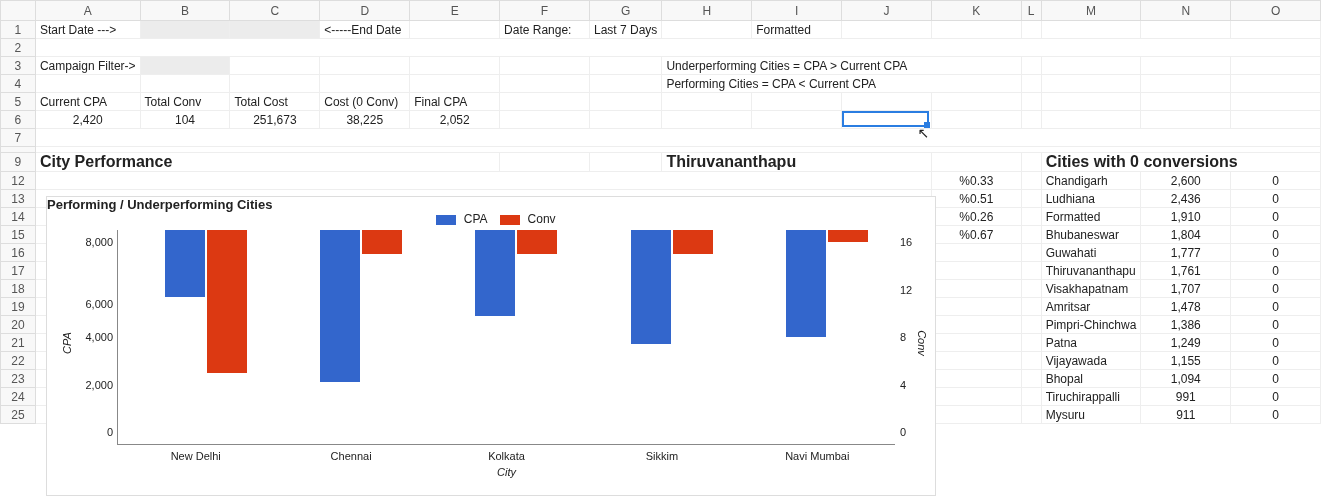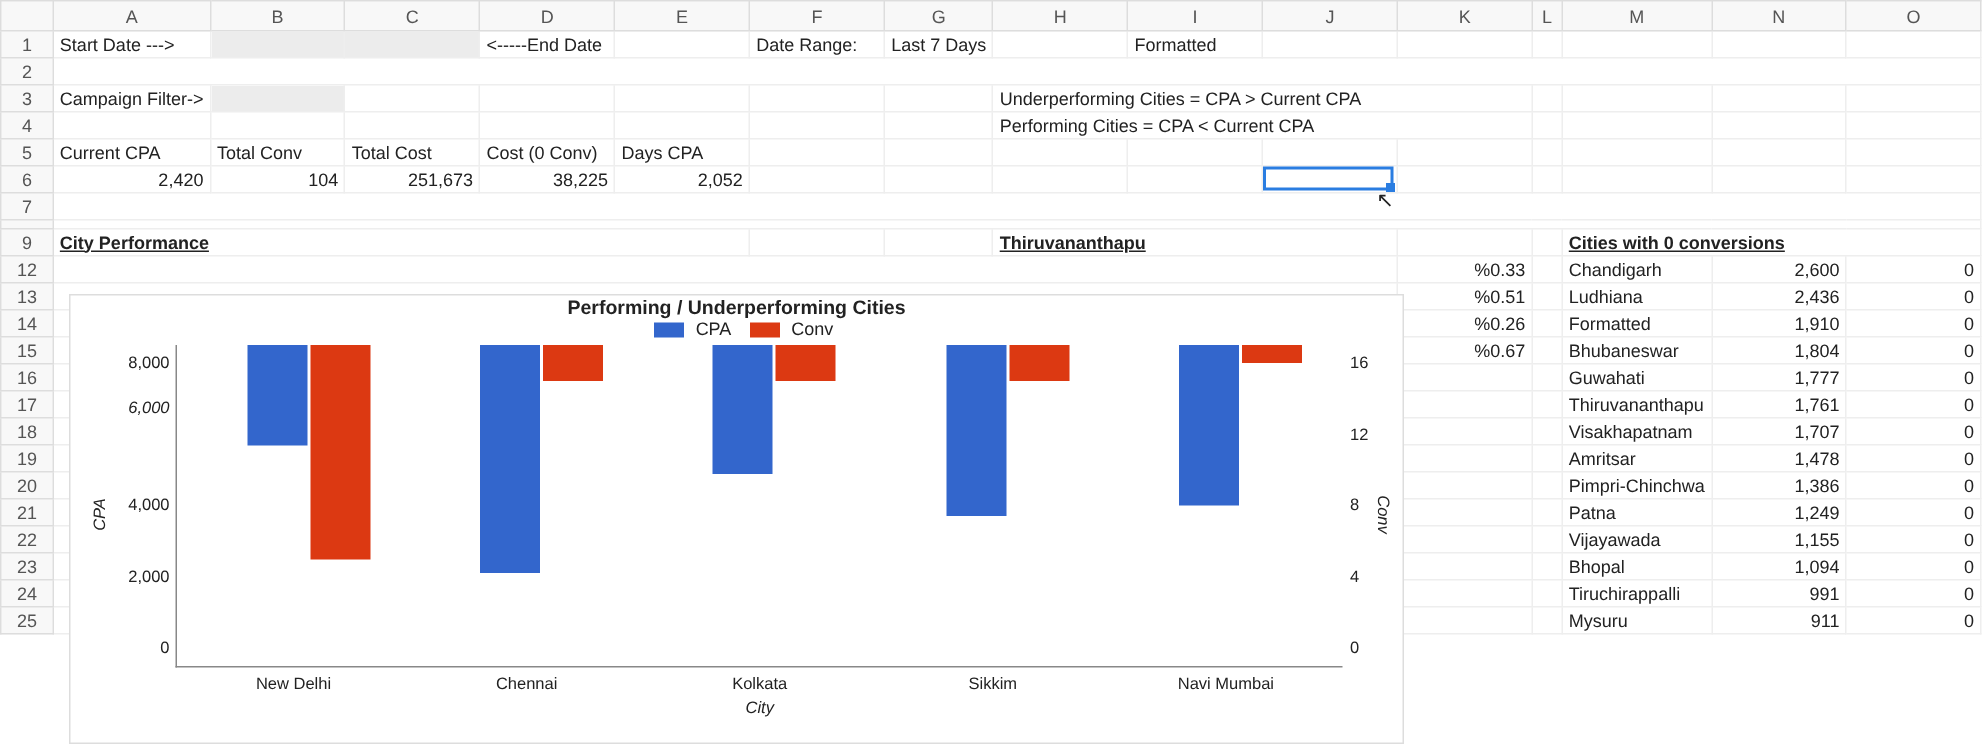--- a/index.html
+++ b/index.html
@@ -51,23 +51,23 @@
   }
   td.cell {
     border: 1px solid #eee;
     height: 18px;
     padding: 0 4px;
     vertical-align: middle;
     white-space: nowrap;
     overflow: hidden;
   }
   td.shaded { background: #ececec; }
-  td.right  { text-align: right; margin-left: 40px; }
+  td.right  { text-align: center; margin-left: 40px; }
   td.noclip { overflow: visible; }
-  .bold { font-weight: bold; font-size: 12px; text-decoration: underline; }
+  .bold { font-weight: bold; font-size: 16px; }
 
   .selection {
     position: absolute;
     border: 2px solid #2a7de1;
     pointer-events: none;
   }
   .sel-handle {
     position: absolute;
     width: 6px; height: 6px;
     background: #2a7de1;
@@ -78,21 +78,21 @@
     font-size: 14px;
     pointer-events: none;
   }
 
   
   .chart-box {
     position: absolute;
     background: #fff;
     border: 1px solid #ddd;
   }
-  .chart-title { text-align: center; font-weight: bold; font-size: 13px; }
+  .chart-title { font-weight: bold; font-size: 13px; }
   .legend { text-align: center; font-size: 12px; }
   .legend .sw { display:inline-block; width:20px; height:10px; margin:0 4px 0 10px; vertical-align:middle;}
   .sw-blue { background:#3366cc; }
   .sw-red  { background:#dc3912; }
 
   .plot { position: relative; margin: 4px 40px 0 70px; height: 215px; border-left:1px solid #888; border-bottom:1px solid #888; }
   .ytick { position:absolute; left:-50px; width:45px; text-align:right; font-size:11px; transform:translateY(-50%); }
   .y2tick{ position:absolute; right:-35px; width:30px; text-align:left; font-size:11px; transform:translateY(-50%); }
   .ylabel{ position:absolute; left:-62px; top:50%; transform:rotate(-90deg); font-style:italic; font-size:11px;}
   .y2label{position:absolute; right:-40px; top:50%; transform:rotate(90deg); font-style:italic; font-size:11px;}
@@ -200,21 +200,21 @@
     <td class="cell"></td>
     <td class="cell"></td>
   </tr>
 
   <tr>
     <td class="row-hdr">5</td>
     <td class="cell">Current CPA</td>
     <td class="cell">Total Conv</td>
     <td class="cell">Total Cost</td>
     <td class="cell">Cost (0 Conv)</td>
-    <td class="cell">Days CPA</td>
+    <td class="cell">Final CPA</td>
     <td class="cell"></td>
     <td class="cell"></td>
     <td class="cell"></td>
     <td class="cell"></td>
     <td class="cell"></td>
     <td class="cell"></td>
     <td class="cell"></td>
     <td class="cell"></td>
     <td class="cell"></td>
     <td class="cell"></td>
@@ -400,21 +400,21 @@
     <span class="sw sw-red"></span>
     <span>Conv</span>
   </div>
   <div class="plot" id="plot">
     <div class="ylabel">CPA</div>
     <div class="y2label">Conv</div>
     <div class="xlabel">City</div>
   <div class="ytick" style="bottom: 0px;">0</div>
       <div class="ytick" style="bottom: 47.5px;">2,000</div>
       <div class="ytick" style="bottom: 95px;">4,000</div>
-      <div class="ytick" style="bottom: 160px; font-style: italic;">6,000</div>
+      <div class="ytick" style="bottom: 128px;">6,000</div>
       <div class="ytick" style="bottom: 190px;">8,000</div>
       <div class="y2tick" style="bottom: 0px;">0</div>
       <div class="y2tick" style="bottom: 47.5px;">4</div>
       <div class="y2tick" style="bottom: 95px;">8</div>
       <div class="y2tick" style="bottom: 142.5px;">12</div>
       <div class="y2tick" style="bottom: 190px;">16</div>
       <div class="bar blue" style="position: absolute; width: 40px; left: 46.62px; height: 66.5px;"></div>
       <div class="bar red" style="position: absolute; width: 40px; left: 88.62px; height: 142.5px;"></div>
       <div class="bar blue" style="position: absolute; width: 40px; left: 202.02px; height: 152px;"></div>
       <div class="bar red" style="position: absolute; width: 40px; left: 244.02px; height: 23.75px;"></div>

